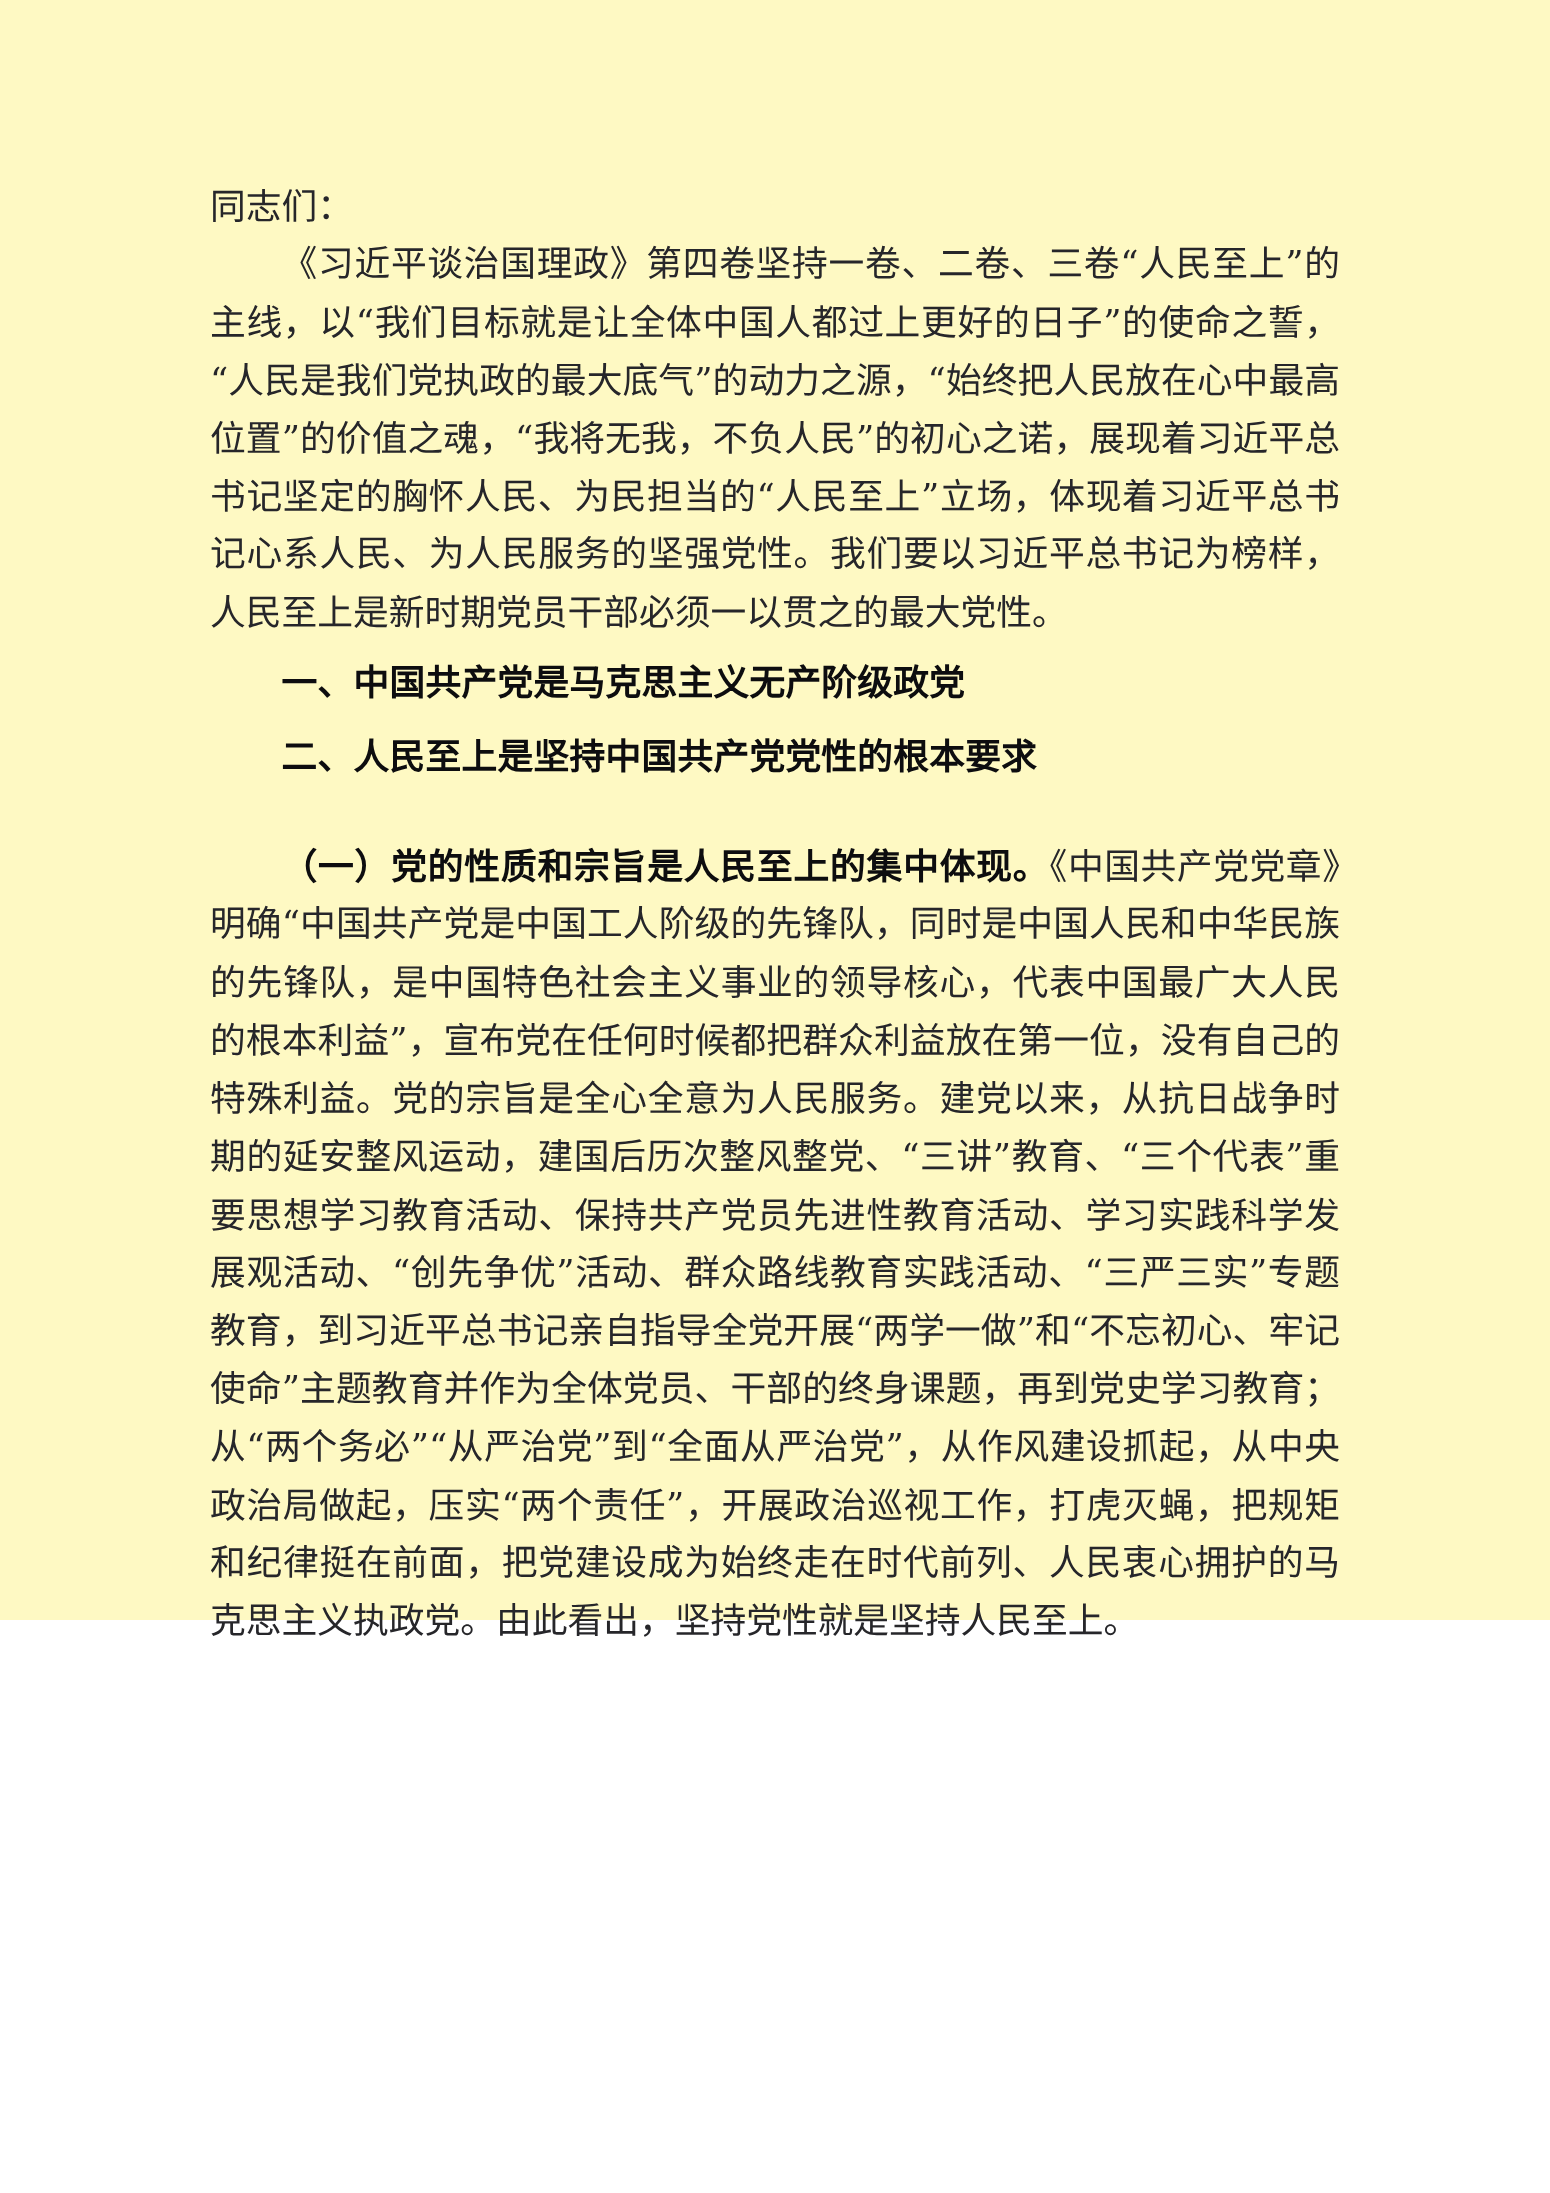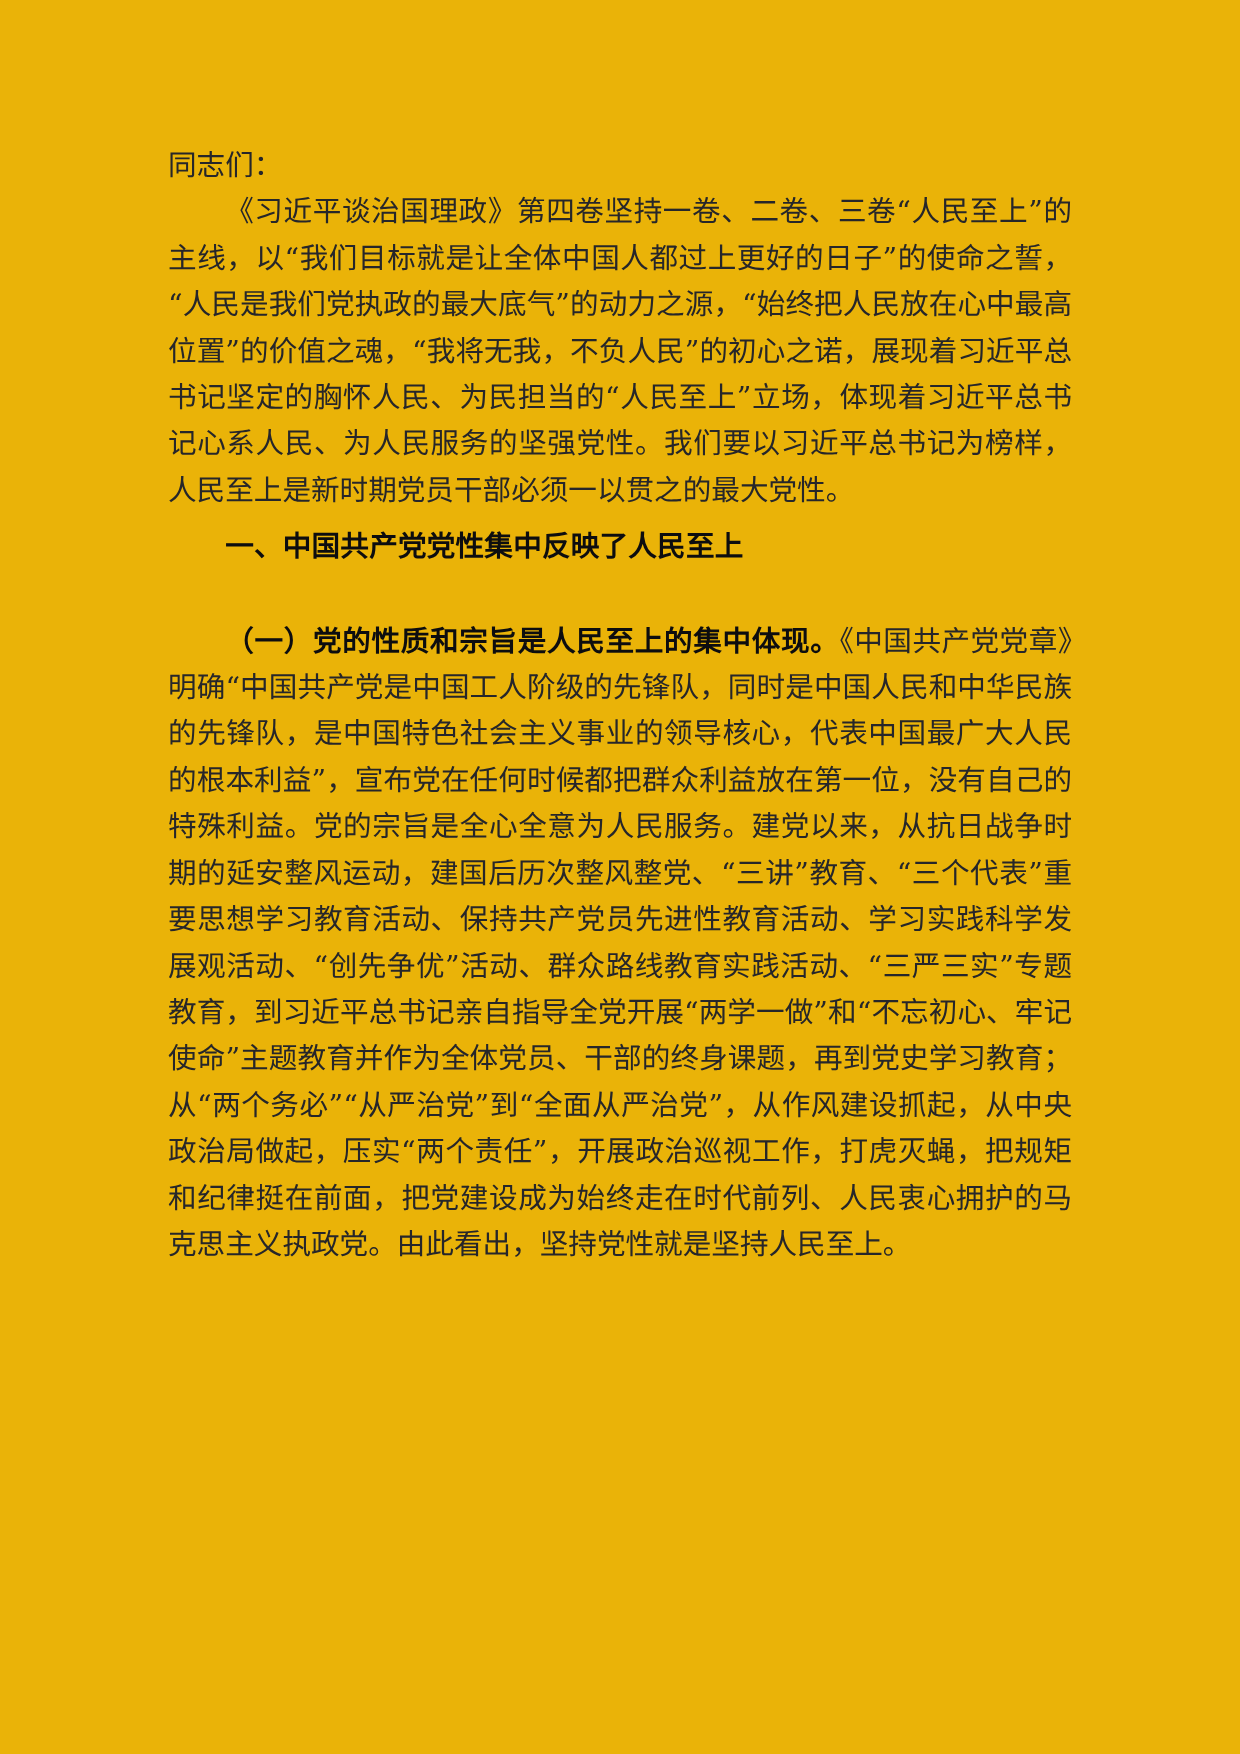--- a/index.html
+++ b/index.html
@@ -11,23 +11,23 @@
   body {
     width: 1240px;
     height: 1754px;
     font-family: "DejaVu Serif", "Liberation Serif", serif;
     color: #1a1a1a;
     overflow: hidden;
   }
   .page {
     box-sizing: border-box;
     width: 1240px;
-    height: 1754px;
+    height: 1296px;
     padding: 142px 168px 0 168px;
-    background: #eab308;
+    background: #fef9c3;
     position: relative;
   }
   .doc-body {
     width: 904px;
   }
   p {
     margin: 0;
     font-size: 28.6px;
     line-height: 46.4px;
     text-align: justify;
@@ -70,25 +70,26 @@
 
 <div class="page">
   <div class="doc-body">
 
     <p class="salutation">同志们：</p>
 
     <p class="para">《习近平谈治国理政》第四卷坚持一卷、二卷、三卷“人民至上”的主线，以“我们目标就是让全体中国人都过上更好的日子”的使命之誓，“人民是我们党执政的最大底气”的动力之源，“始终把人民放在心中最高位置”的价值之魂，“我将无我，不负人民”的初心之诺，展现着习近平总书记坚定的胸怀人民、为民担当的“人民至上”立场，体现着习近平总书记心系人民、为人民服务的坚强党性。我们要以习近平总书记为榜样，人民至上是新时期党员干部必须一以贯之的最大党性。</p>
 
     <div class="gap-sm"></div>
 
-    <p class="heading">一、中国共产党党性集中反映了人民至上</p>
+    <p class="heading">一、中国共产党是马克思主义无产阶级政党</p>
 
 
     <div class="gap-sm"></div>
 
+    <p class="heading">二、人民至上是坚持中国共产党党性的根本要求</p>
 
 
     <div class="gap-sm"></div>
 
     <p class="subhead-para">
       <span class="subhead-lead">（一）党的性质和宗旨是人民至上的集中体现。</span><span>《中国共产党党章》明确“中国共产党是中国工人阶级的先锋队，同时是中国人民和中华民族的先锋队，是中国特色社会主义事业的领导核心，代表中国最广大人民的根本利益”，宣布党在任何时候都把群众利益放在第一位，没有自己的特殊利益。党的宗旨是全心全意为人民服务。建党以来，从抗日战争时期的延安整风运动，建国后历次整风整党、“三讲”教育、“三个代表”重要思想学习教育活动、保持共产党员先进性教育活动、学习实践科学发展观活动、“创先争优”活动、群众路线教育实践活动、“三严三实”专题教育，到习近平总书记亲自指导全党开展“两学一做”和“不忘初心、牢记使命”主题教育并作为全体党员、干部的终身课题，再到党史学习教育；从“两个务必”“从严治党”到“全面从严治党”，从作风建设抓起，从中央政治局做起，压实“两个责任”，开展政治巡视工作，打虎灭蝇，把规矩和纪律挺在前面，把党建设成为始终走在时代前列、人民衷心拥护的马克思主义执政党。由此看出，坚持党性就是坚持人民至上。</span>
     </p>
 
     <div class="gap-md"></div>
 

